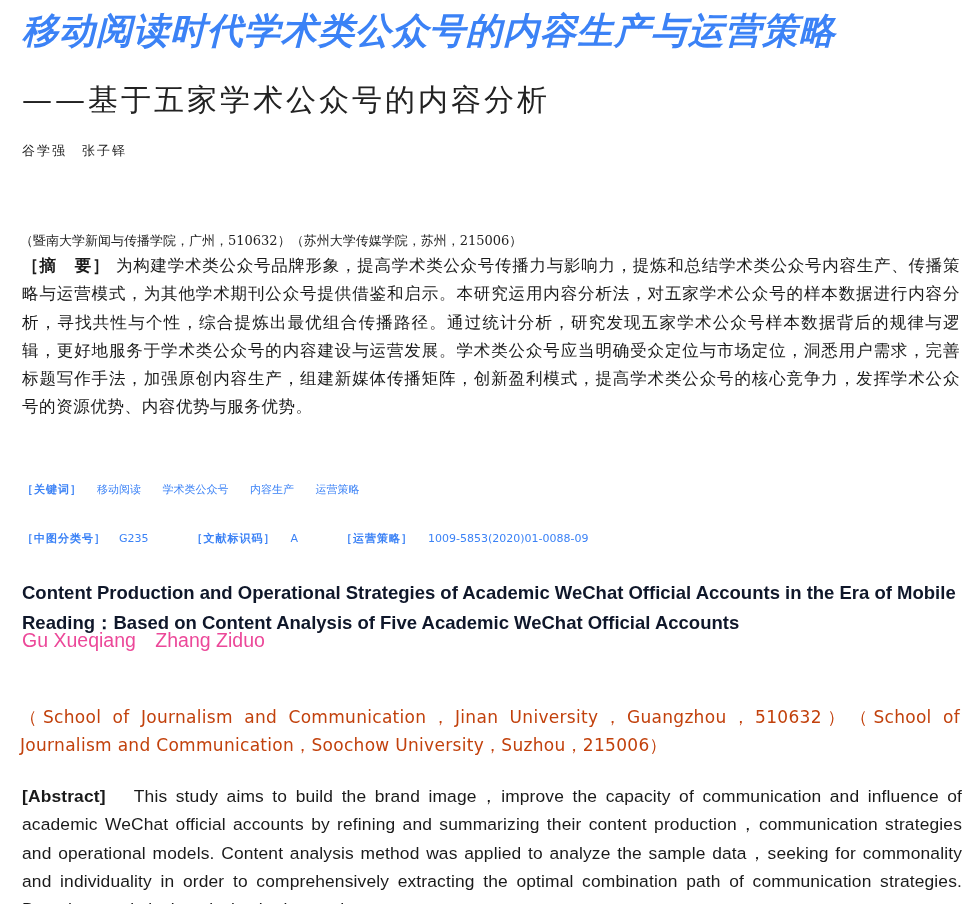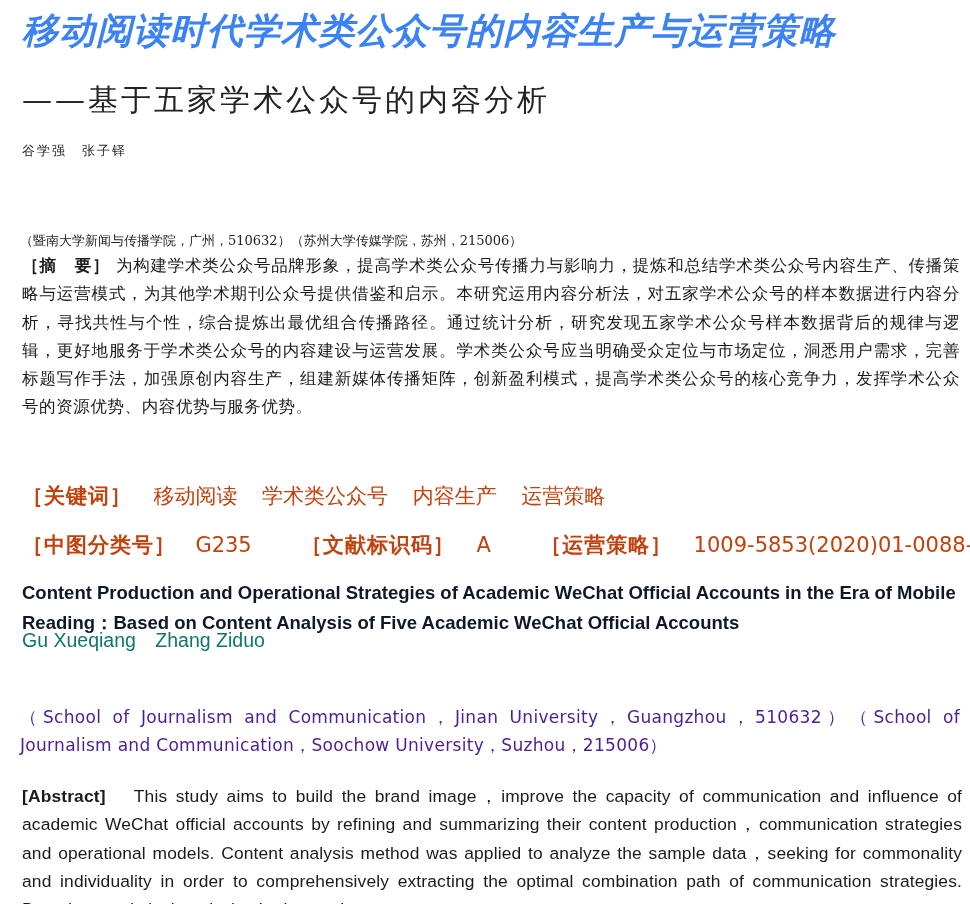--- a/index.html
+++ b/index.html
@@ -55,51 +55,51 @@
       text-align: justify;
       letter-spacing: 0.6px;
       color: #1a1a1a;
     }
     #abstract-cn { top: 252px; }
     .bracket-label { font-weight: bold; letter-spacing: 1px; }
 
     .meta-line {
       position: absolute;
       left: 22px;
-      font-size: 21px;
-      color: #c2410c;
+      font-size: 11px;
+      color: #3b82f6;
       white-space: nowrap;
     }
     #keywords-line { top: 482px; }
     #clc-line { top: 531px; }
     .meta-line .gap { display: inline-block; }
     .kw { margin-right: 18px; }
 
     #title-en {
       position: absolute;
       left: 22px; top: 578px;
       width: 940px;
       font-size: 18.5px;
       line-height: 30px;
       font-weight: bold;
       color: #0f172a;
     }
     #authors-en {
       left: 22px; top: 627px;
       font-size: 19.5px;
-      color: #0f766e;
+      color: #ec4899;
     }
     #affil-en {
       position: absolute;
       left: 20px; top: 703px;
       width: 940px;
       font-size: 17px;
       line-height: 28px;
       letter-spacing: 0.3px;
-      color: #4c1d95;
+      color: #c2410c;
       text-align: justify;
     }
     #abstract-en {
       position: absolute;
       left: 22px; top: 782px;
       width: 940px;
       font-size: 17.4px;
       line-height: 28.3px;
       text-align: justify;
       letter-spacing: 0.15px;

